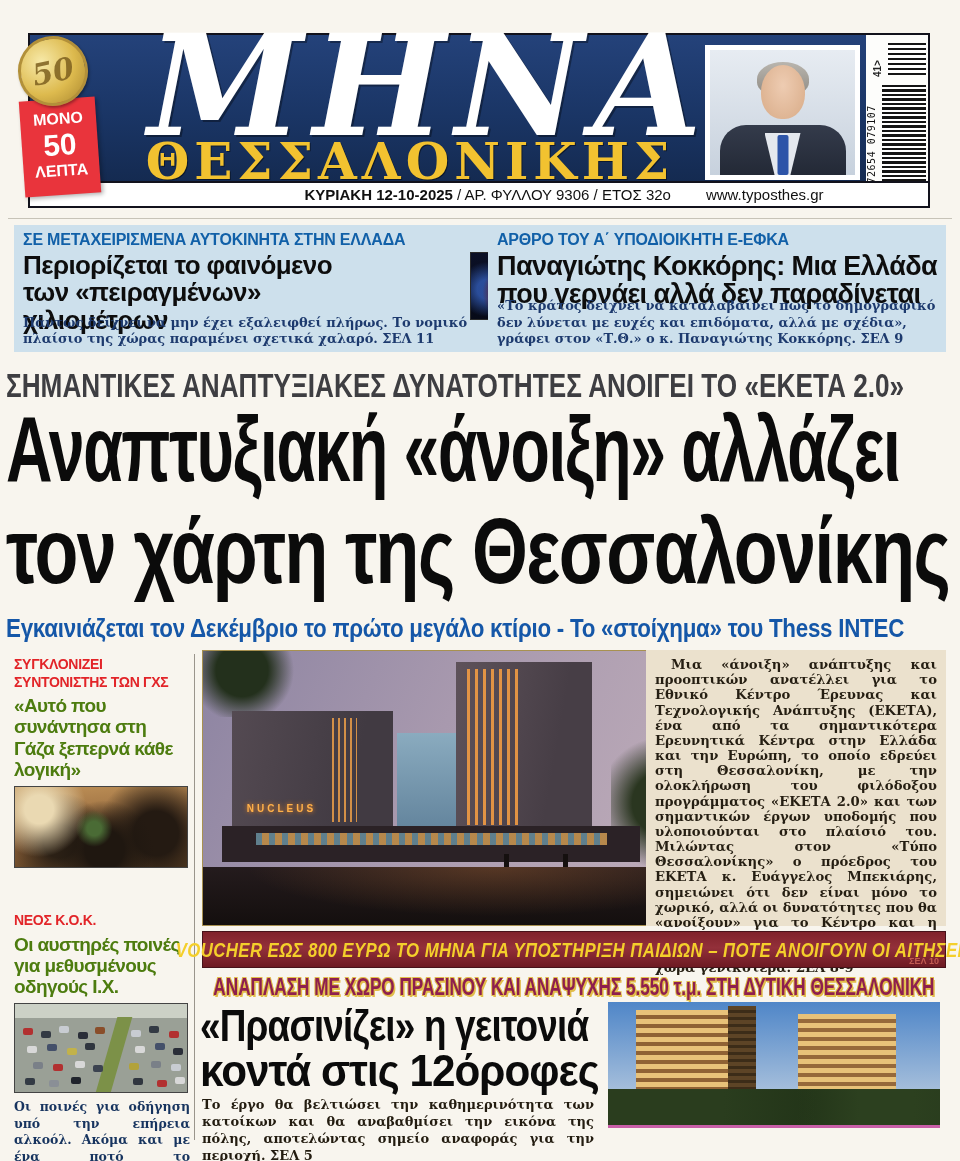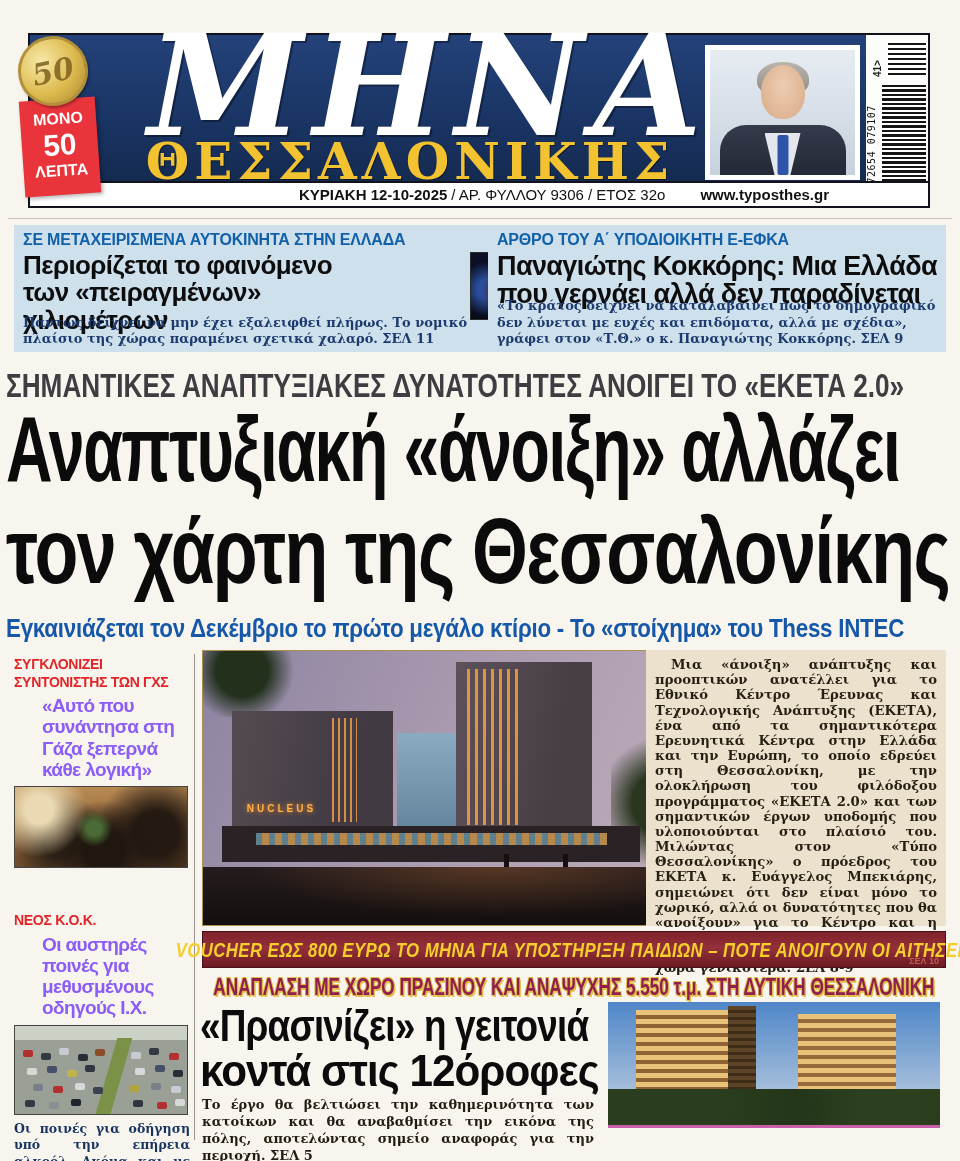--- a/index.html
+++ b/index.html
@@ -30,21 +30,21 @@
           background:linear-gradient(#343b4b,#232936);border-radius:26px 26px 0 0;}
   .p-shirt{position:absolute;bottom:0;left:50%;transform:translateX(-50%);width:36px;height:42px;
            background:#e4e8ee;clip-path:polygon(0 0,100% 0,72% 100%,28% 100%);}
   .p-tie{position:absolute;bottom:0;left:50%;transform:translateX(-50%);width:11px;height:40px;
          background:#2d54a8;border-radius:2px;}
   .dateline{position:absolute;left:0;bottom:0;width:100%;height:25px;background:#fff;
             border-top:2px solid #12121c;display:flex;align-items:center;justify-content:center;
             padding-left:170px;box-sizing:border-box;font-size:15px;color:#111;white-space:nowrap;}
   .dateline .dl-date{font-weight:800;}
   .dateline .dl-issue{font-weight:400;margin:0 4px;}
-  .dateline .dl-site{font-weight:700;margin-left:31px;}
+  .dateline .dl-site{font-weight:400;margin-left:31px;}
 
   
   .bc-mini{position:absolute;left:858px;top:8px;width:38px;height:32px;
            background:repeating-linear-gradient(to bottom,#151515 0 2px,#fff 2px 5px);}
   .bc-mini-txt{position:absolute;left:842px;top:6px;height:36px;writing-mode:vertical-rl;
                transform:rotate(180deg);font-size:10px;font-weight:700;color:#222;}
   .bc-main{position:absolute;left:852px;top:50px;width:44px;height:118px;
            background:repeating-linear-gradient(to bottom,#141414 0 2px,#fff 2px 4px,#141414 4px 7px,#fff 7px 9px);}
   .bc-num{position:absolute;left:836px;top:50px;height:118px;writing-mode:vertical-rl;
           transform:rotate(180deg);font-family:"DejaVu Sans Mono",monospace;font-size:10px;color:#111;
@@ -94,21 +94,21 @@
   .h1b{position:absolute;left:6px;top:505px;white-space:nowrap;font-weight:800;font-size:92px;
        line-height:1;color:#0b0b0b;letter-spacing:-2px;transform:scaleX(.78);transform-origin:left top;}
   .subhead{position:absolute;left:6px;top:613px;white-space:nowrap;font-weight:800;font-size:26px;
            color:#1557a8;transform:scaleX(.86);transform-origin:left top;letter-spacing:-.3px;}
 
   
   .lcol{position:absolute;left:14px;width:176px;}
   .sec1{top:656px;}
   .sec2{top:912px;}
   .l-kicker{font-weight:800;font-size:14px;color:#e22428;line-height:1.25;letter-spacing:-.3px;}
-  .l-head{font-weight:800;font-size:19px;color:#8b5cf6;line-height:1.12;letter-spacing:-.6px;margin-top:4px;margin-left:28px;}
+  .l-head{font-weight:800;font-size:19px;color:#4d7c0f;line-height:1.12;letter-spacing:-.6px;margin-top:4px;}
   .l-cap{font-family:"DejaVu Serif",serif;font-weight:700;font-size:12.5px;line-height:1.32;
          color:#17345f;margin-top:6px;text-align:justify;}
   .gaza{width:174px;height:82px;margin-top:6px;border:1px solid #444;box-sizing:border-box;
      background:
        radial-gradient(circle at 14% 28%,#ead9b2 0 9%,rgba(0,0,0,0) 30%),
        radial-gradient(circle at 46% 52%,#4a6b35 0 7%,rgba(0,0,0,0) 18%),
        radial-gradient(circle at 52% 78%,#1f1710 0 18%,rgba(0,0,0,0) 45%),
        radial-gradient(circle at 82% 58%,#241a12 0 15%,rgba(0,0,0,0) 40%),
        radial-gradient(circle at 26% 68%,#2b2015 0 12%,rgba(0,0,0,0) 35%),
        linear-gradient(175deg,#bf9157,#8a5f38 60%,#5c4124);}

